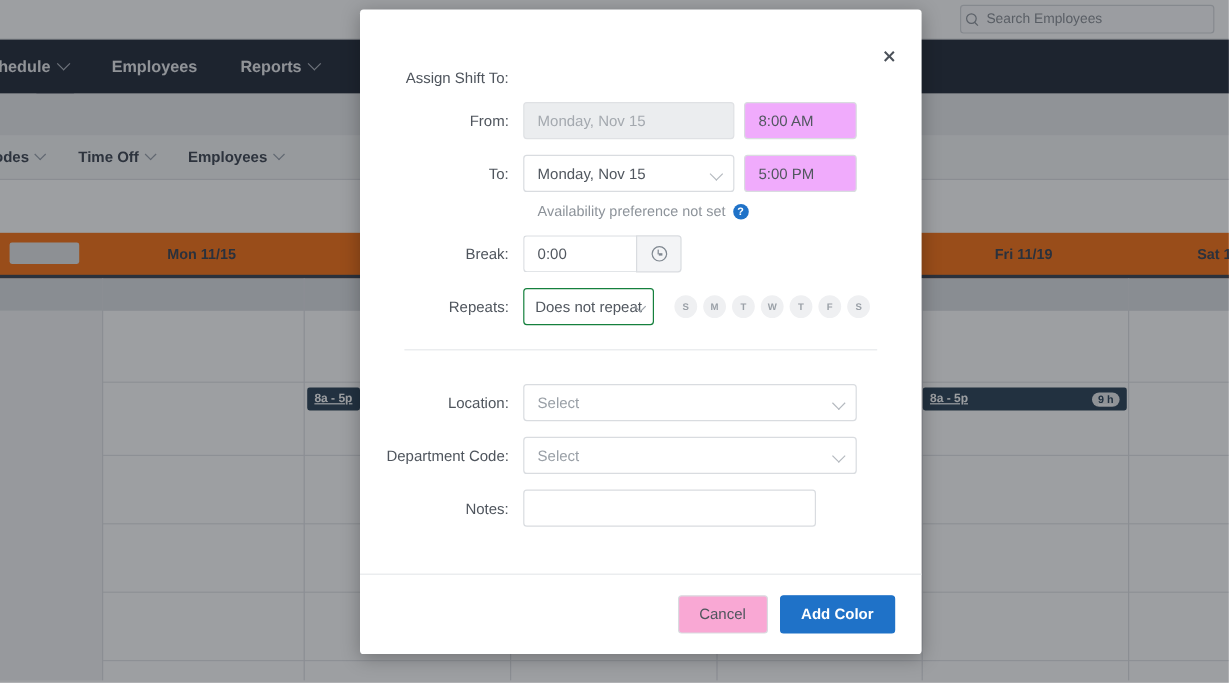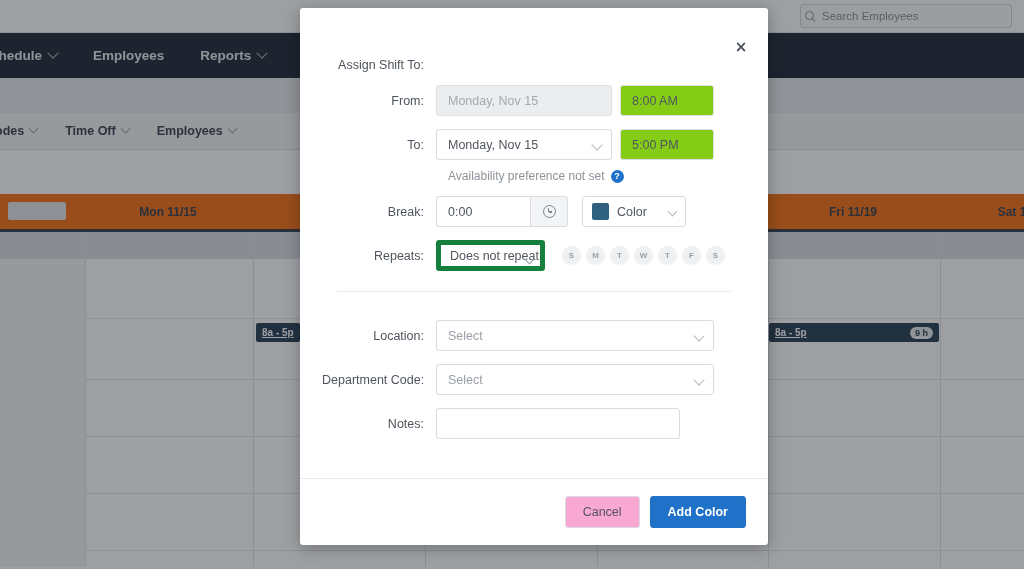--- a/index.html
+++ b/index.html
@@ -308,21 +308,21 @@
     border-right: 1.4px solid #b4b9bf;
     border-bottom: 1.4px solid #b4b9bf;
     transform: rotate(45deg);
   }
   .sel.wide { width: 278px; }
 
   .inp {
     height: 31px;
     border: 1px solid #d9dce0;
     border-radius: 3px;
-    background: #84cc16;
+    background: #f0abfc;
     display: flex;
     align-items: center;
     padding: 0 11px;
     font-size: 12.5px;
     color: #51575f;
     white-space: nowrap;
   }
   .inp.disabled {
     background: #ebedef;
     color: #a4a9af;
@@ -419,21 +419,21 @@
     right: 9px; top: 11px;
     width: 7px; height: 7px;
     border-right: 1.4px solid #b4b9bf;
     border-bottom: 1.4px solid #b4b9bf;
     transform: rotate(45deg);
   }
 
   .repeat-sel {
     width: 109px;
     height: 31px;
-    border: 5px solid #15803d;
+    border: 1px solid #15803d;
     border-radius: 3px;
     background: #ffffff;
     display: flex;
     align-items: center;
     padding: 0 20px 0 9px;
     font-size: 12.5px;
     color: #51575f;
     position: relative;
     cursor: pointer;
     white-space: nowrap;
@@ -639,25 +639,20 @@
 
     <div class="frow">
       <div class="flabel">Break:</div>
       <div class="fctl">
         <div class="break-inp">
           <span>0:00</span>
         </div>
         <div class="break-btn">
           <span class="clock-ico"></span>
         </div>
-        <div class="color-sel">
-          <span class="color-swatch" style="background: rgb(47, 96, 128);"></span>
-          <span>Color</span>
-          <span class="chev"></span>
-        </div>
       </div>
     </div>
 
     <div class="frow">
       <div class="flabel">Repeats:</div>
       <div class="fctl">
         <div class="repeat-sel">
           <span>Does not repeat</span>
           <span class="chev"></span>
         </div>

